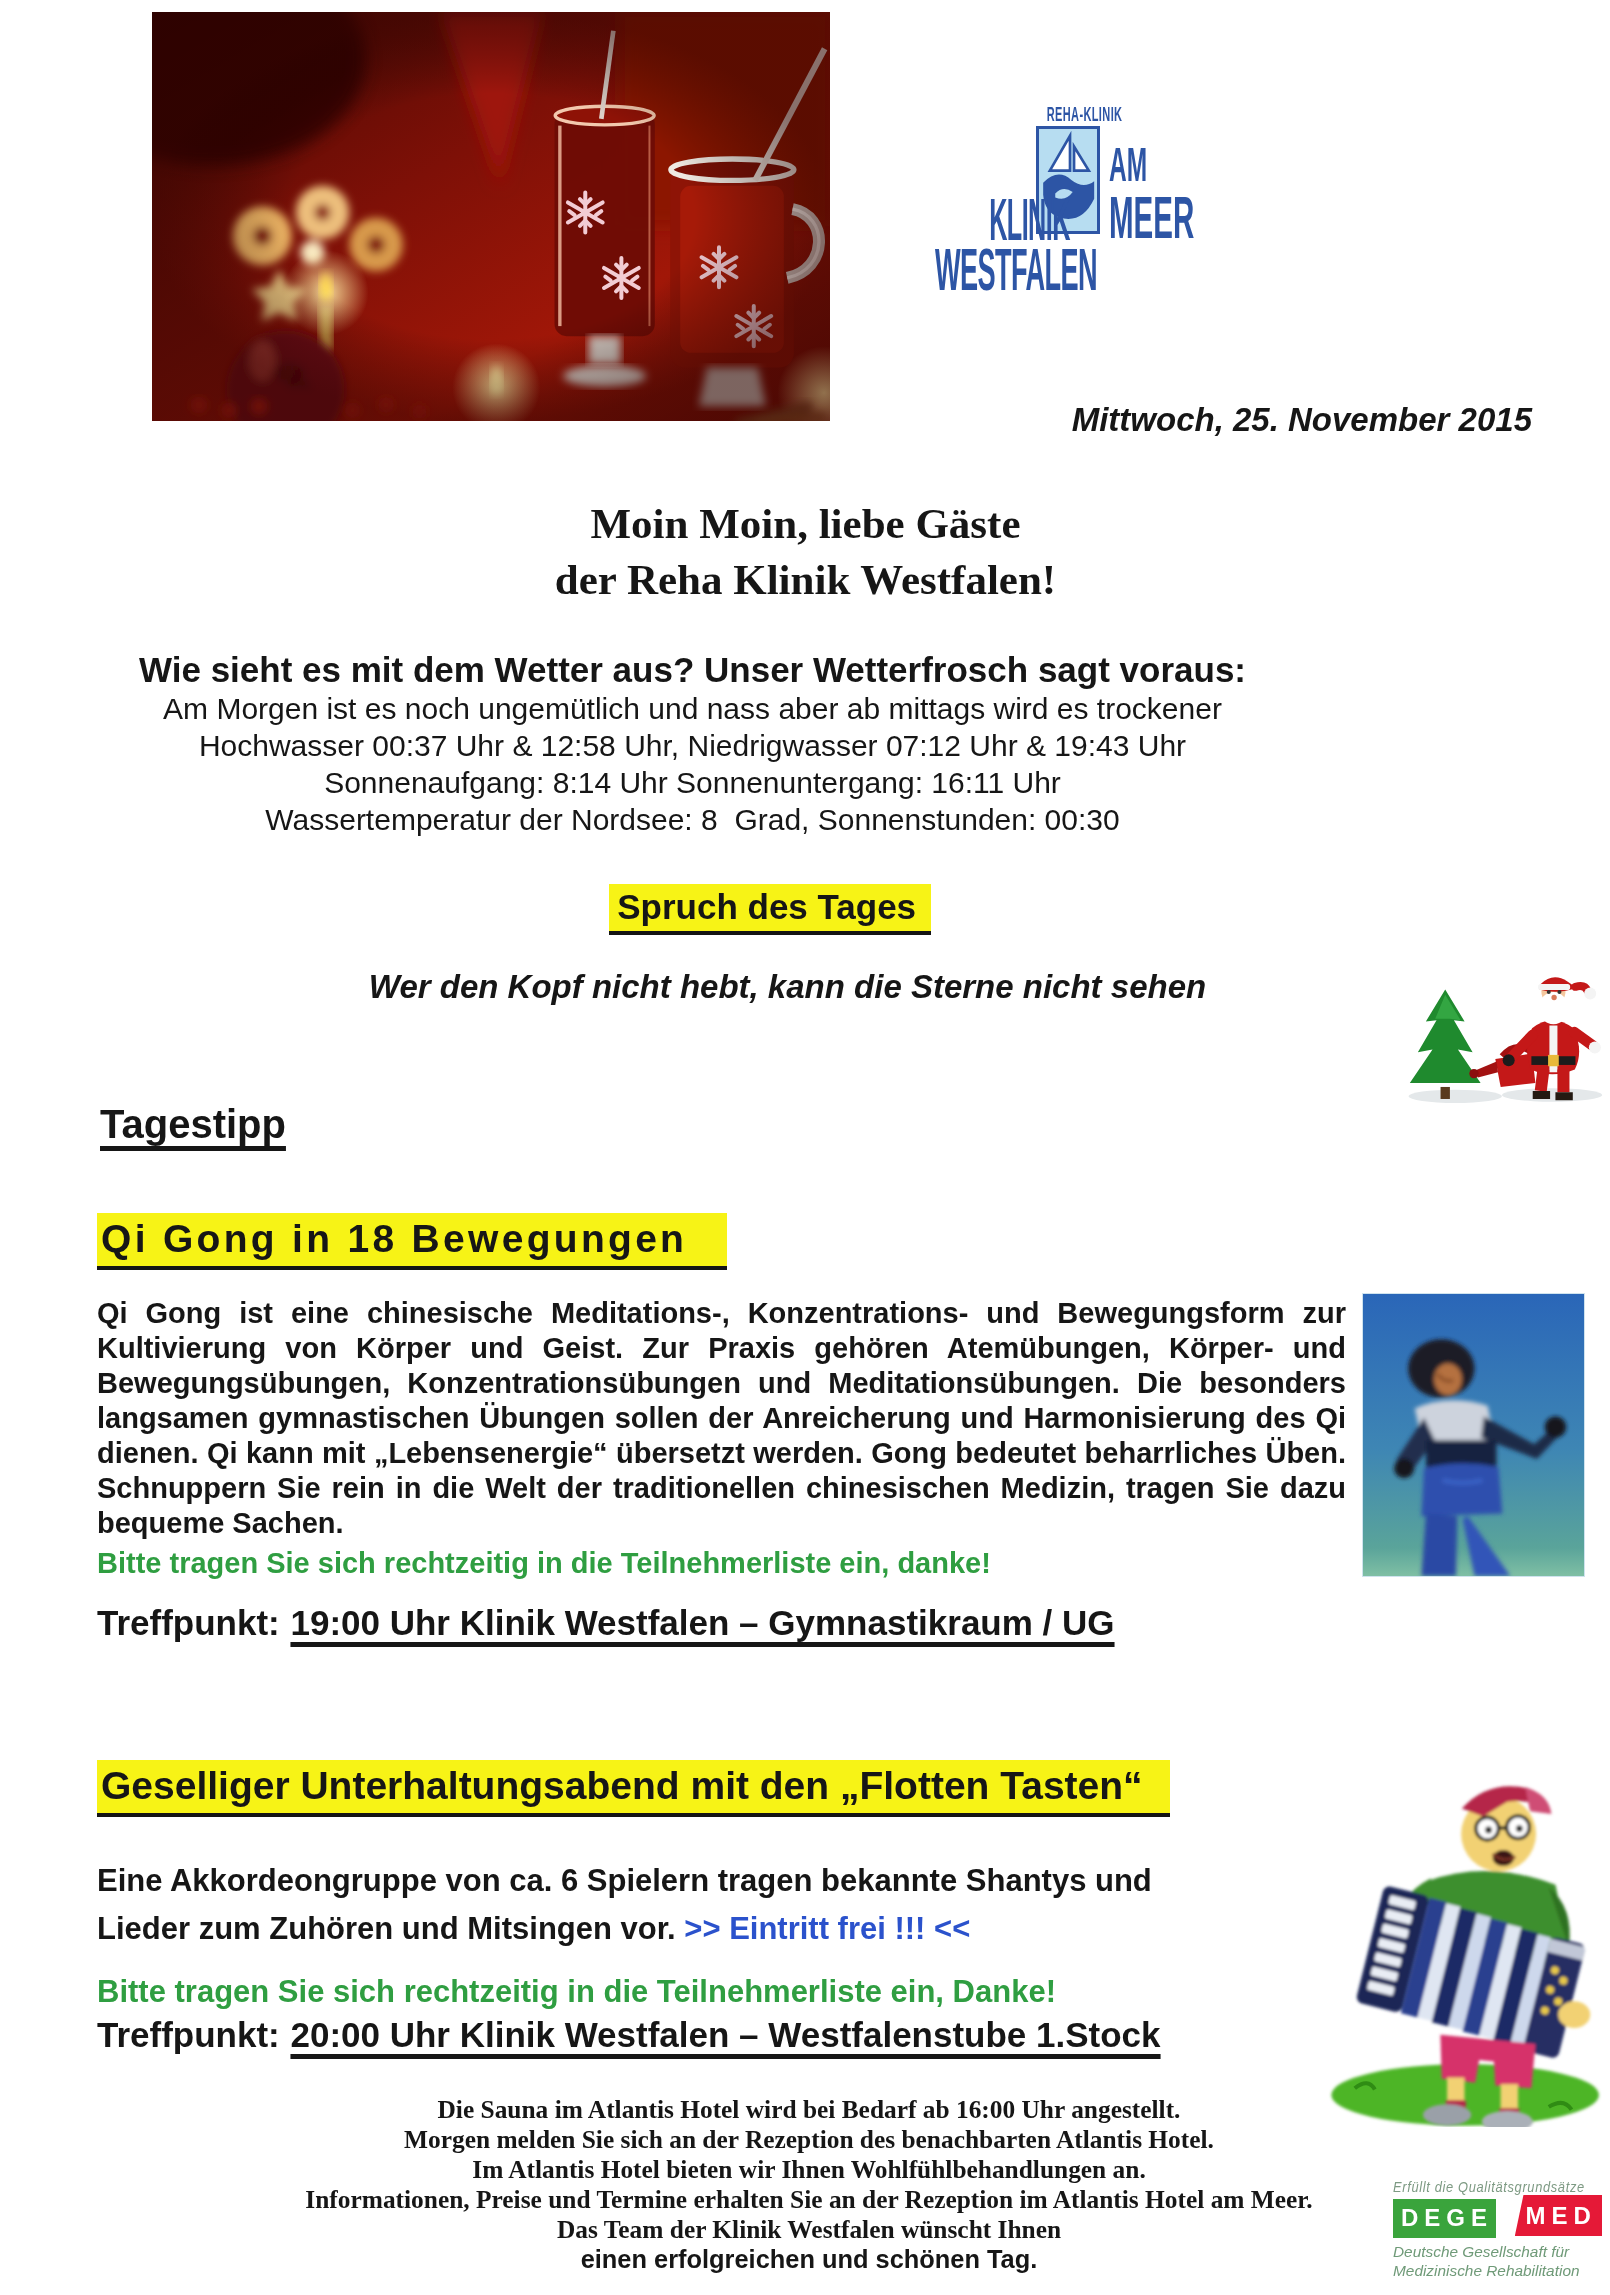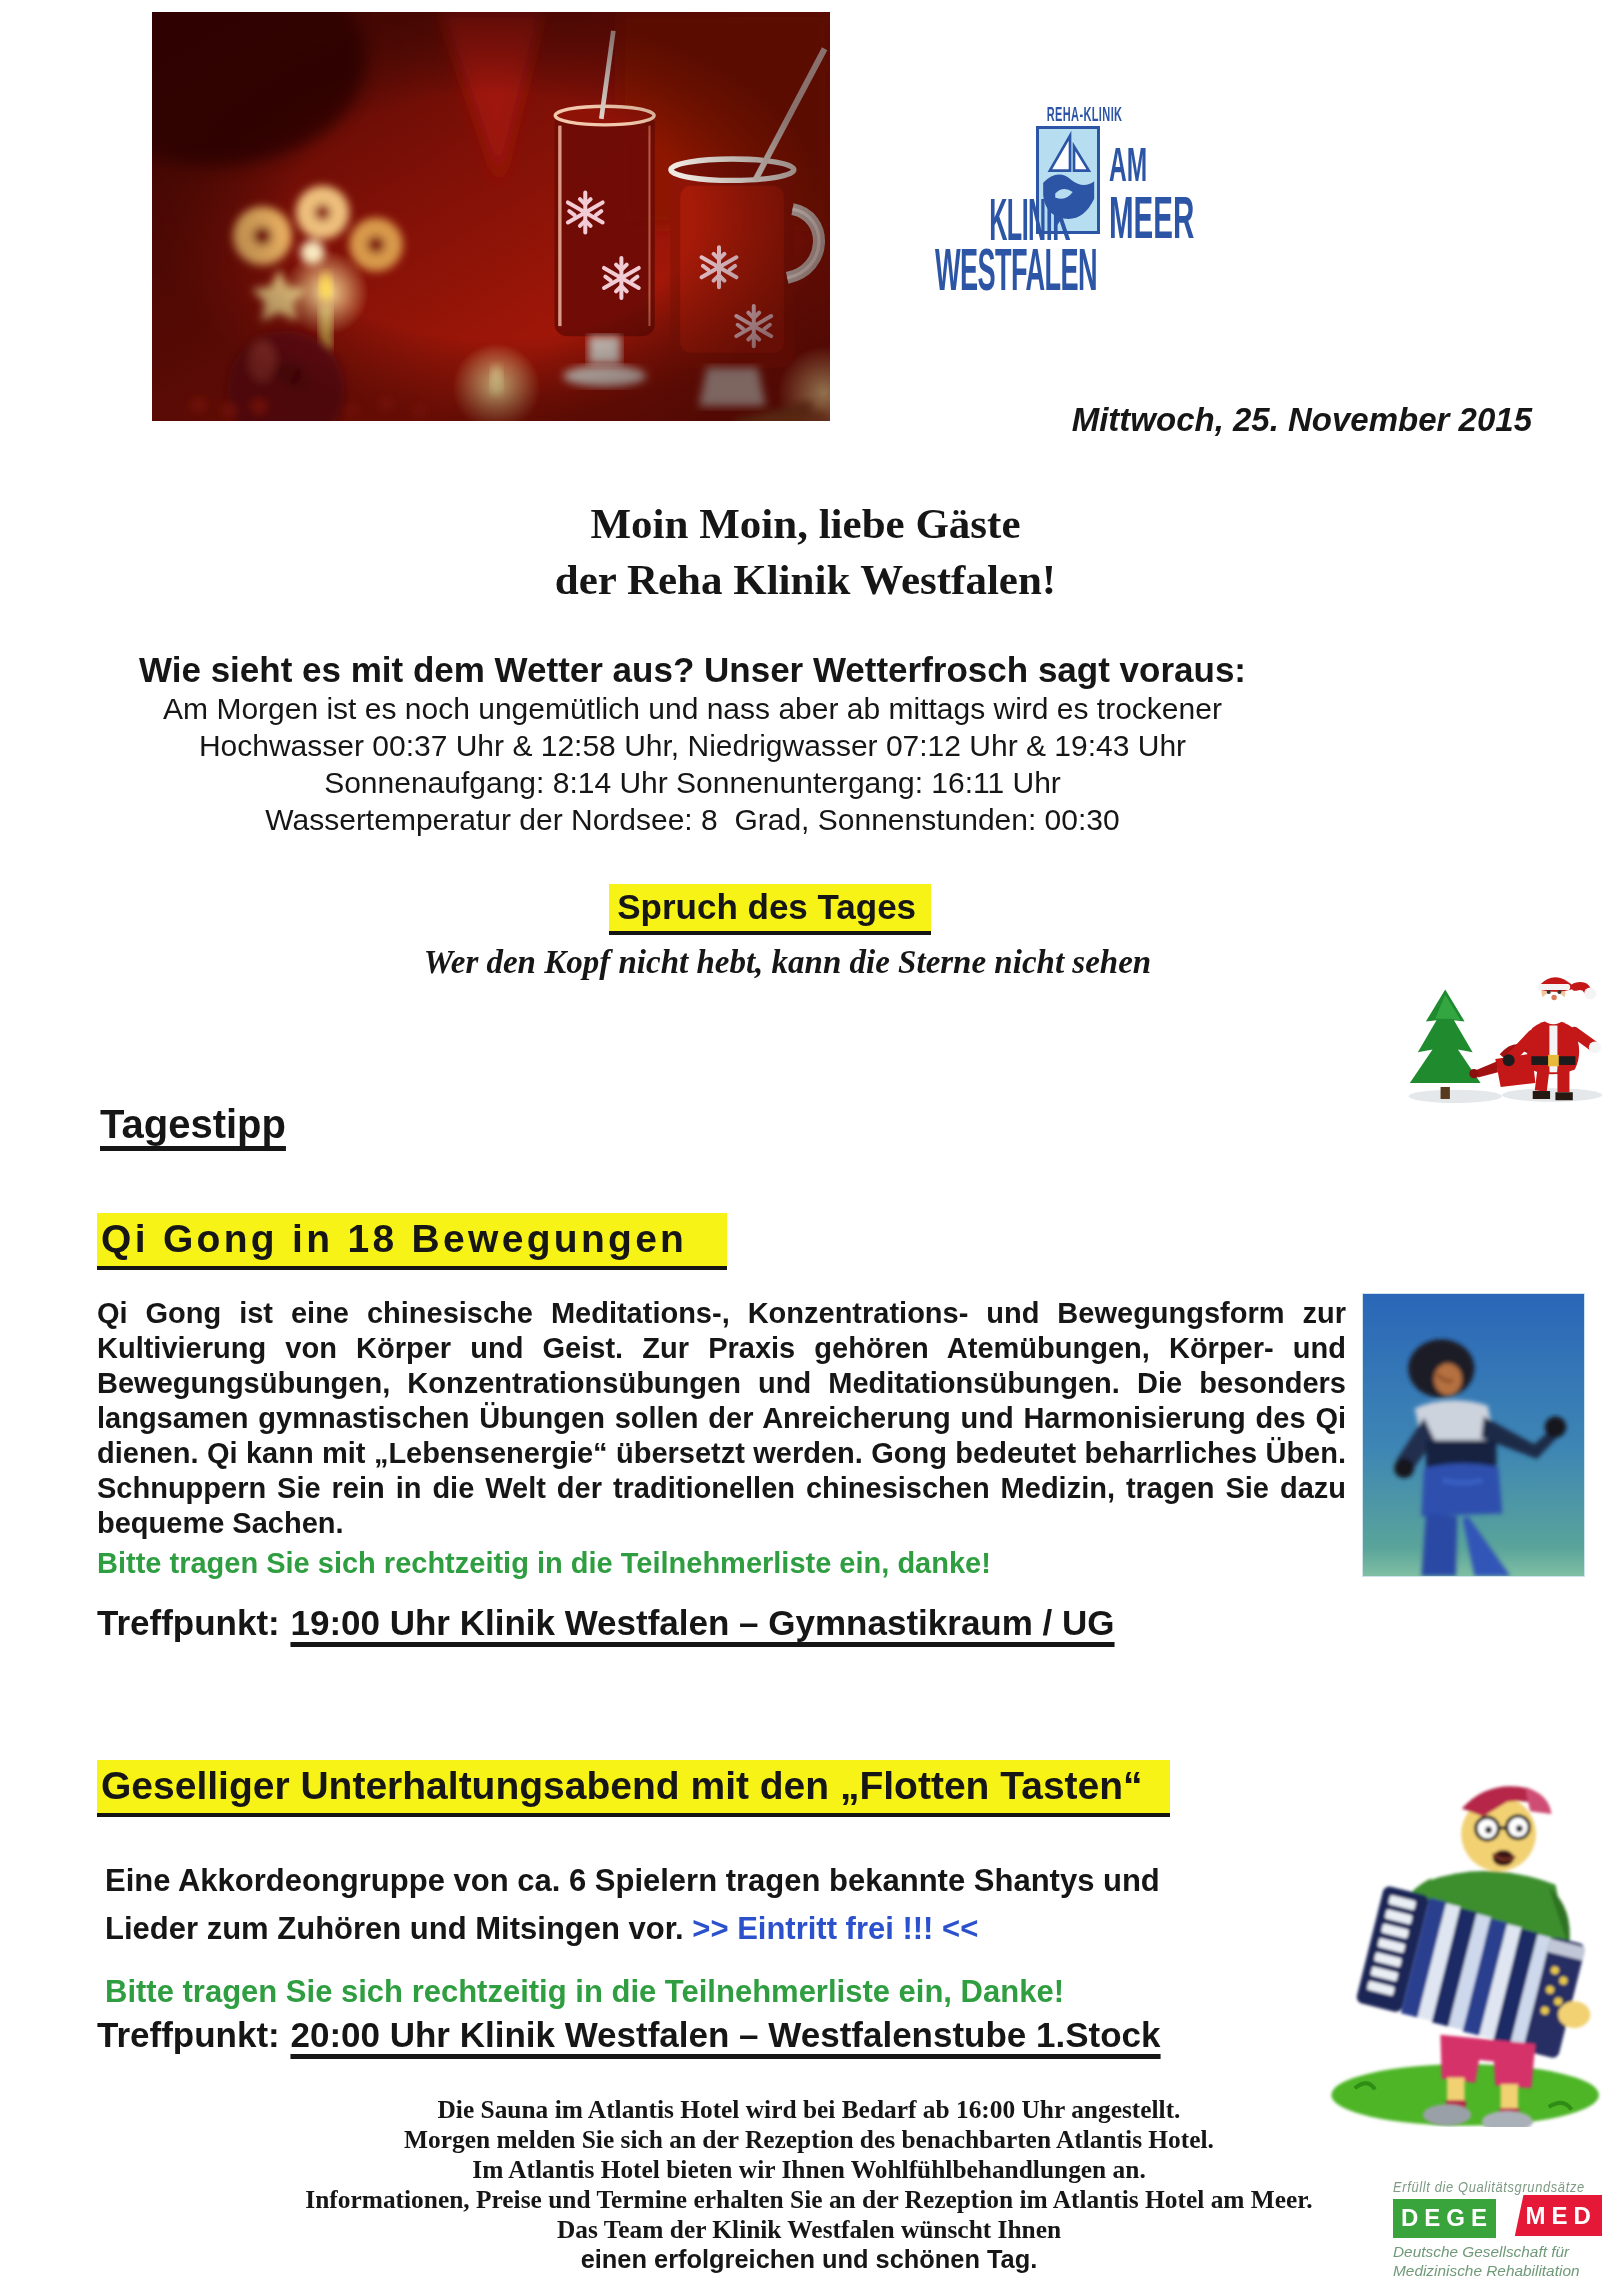--- a/index.html
+++ b/index.html
@@ -30,21 +30,21 @@
   .title{position:absolute;left:0;top:496px;width:1611px;text-align:center;font-family:"Liberation Serif",serif;font-weight:bold;font-size:43px;line-height:56px;}
 
   .weather{position:absolute;left:0;top:650px;width:1385px;text-align:center;}
   .weather-heading{font-size:35px;font-weight:bold;line-height:40px;}
   .weather-line{font-size:30px;line-height:37px;white-space:pre-wrap;}
 
   .hl{background:var(--highlight);border-bottom:4.7px solid #141414;display:inline-block;}
 
   .spruch{position:absolute;left:0;top:884px;width:1540px;text-align:center;}
   .spruch .hl{font-size:35px;font-weight:bold;padding:2.7px 14.7px 4px 8px;}
-  .quote{position:absolute;left:0;top:944px;width:1575px;text-align:center;font-size:33px;font-weight:bold;font-style:italic;font-family:Liberation Serif, serif;}
+  .quote{position:absolute;left:0;top:968px;width:1575px;text-align:center;font-size:33px;font-weight:bold;font-style:italic;}
 
   .santa{position:absolute;left:1395px;top:928px;width:214px;height:179px;}
   .santa svg{display:block;width:100%;height:100%;}
 
   .tagestipp{position:absolute;left:100px;top:1102px;font-size:40px;font-weight:bold;text-decoration:underline;text-decoration-thickness:4.7px;text-underline-offset:8px;text-align:center;}
 
   .qigong-heading{position:absolute;left:97px;top:1213px;}
   .qigong-heading .hl{font-size:39px;font-weight:bold;letter-spacing:3.3px;padding:4px 40px 5.4px 4px;}
   .qigong-text{position:absolute;left:97px;top:1296px;width:1249px;font-size:29px;font-weight:bold;line-height:35px;}
   .qigong-text .body{text-align:justify;}
@@ -52,21 +52,21 @@
   .qigong-img{position:absolute;left:1362px;top:1293px;width:223px;height:284px;border:1.3px solid #cfe3ee;}
   .qigong-img svg{display:block;width:100%;height:100%;}
 
   .meet{position:absolute;left:97px;font-size:35px;font-weight:bold;white-space:nowrap;}
   .meet-19{top:1603px;} .meet-20{top:2015px;}
   .meet .label{margin-right:10.7px;}
   .meet .detail{text-decoration:underline;text-decoration-thickness:4.7px;text-underline-offset:6.7px;}
 
   .abend-heading{position:absolute;left:97px;top:1760px;}
   .abend-heading .hl{font-size:39px;font-weight:bold;padding:4px 27px 5.4px 4px;}
-  .abend-text{position:absolute;left:105px;top:1857px;width:1217px;font-size:31px;font-weight:bold;line-height:48px;}
+  .abend-text{position:absolute;left:97px;top:1857px;width:1217px;font-size:31px;font-weight:bold;line-height:48px;}
   .abend-text .free{color:var(--accent_blue);}
   .abend-text .signup{color:var(--signup_green);margin-top:14.7px;}
 
   .accordion{position:absolute;left:1328px;top:1747px;width:281px;height:380px;}
   .accordion svg{display:block;width:100%;height:100%;}
 
   .footer{position:absolute;left:187px;top:2094px;width:1244px;text-align:center;font-family:"Liberation Serif",serif;font-weight:bold;font-size:25.4px;line-height:30px;}
   .footer .closing{font-family:"Liberation Sans",sans-serif;font-size:25.4px;}
 
   .degemed{position:absolute;left:1393px;top:2179px;width:218px;}

